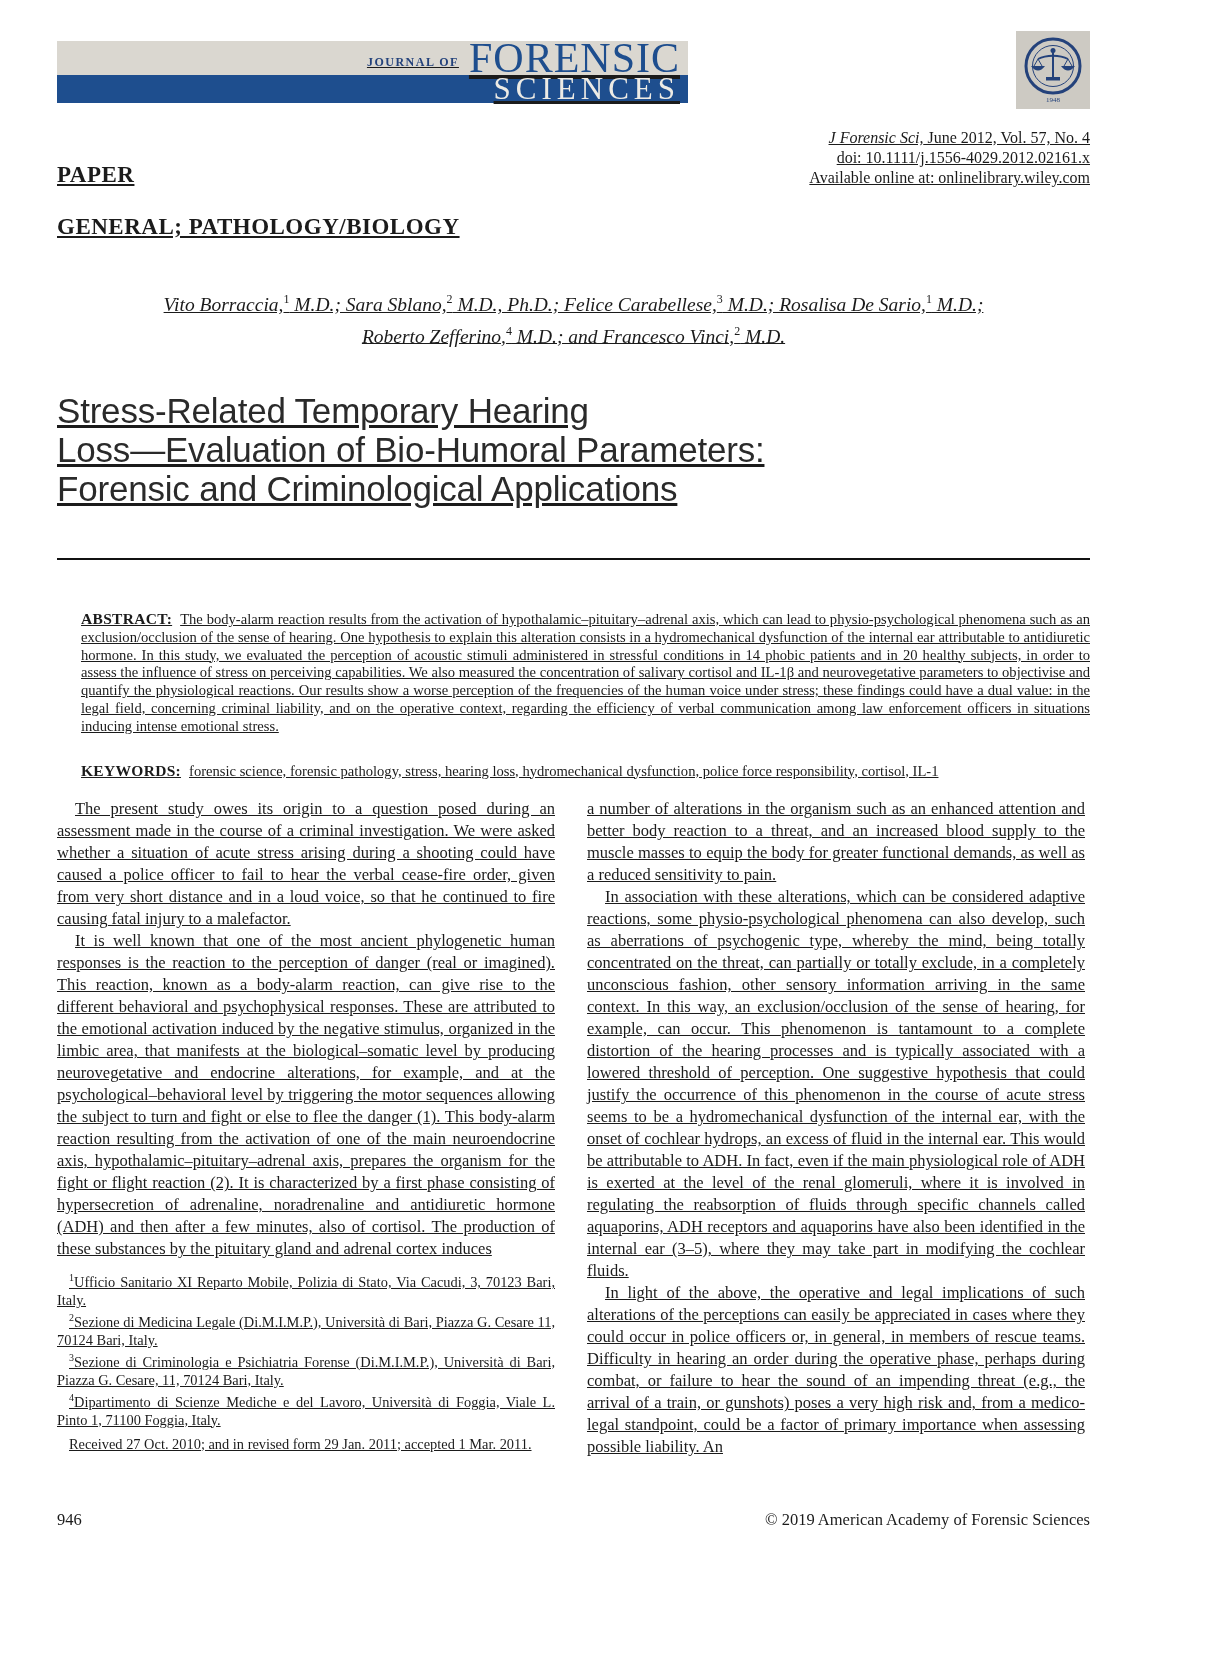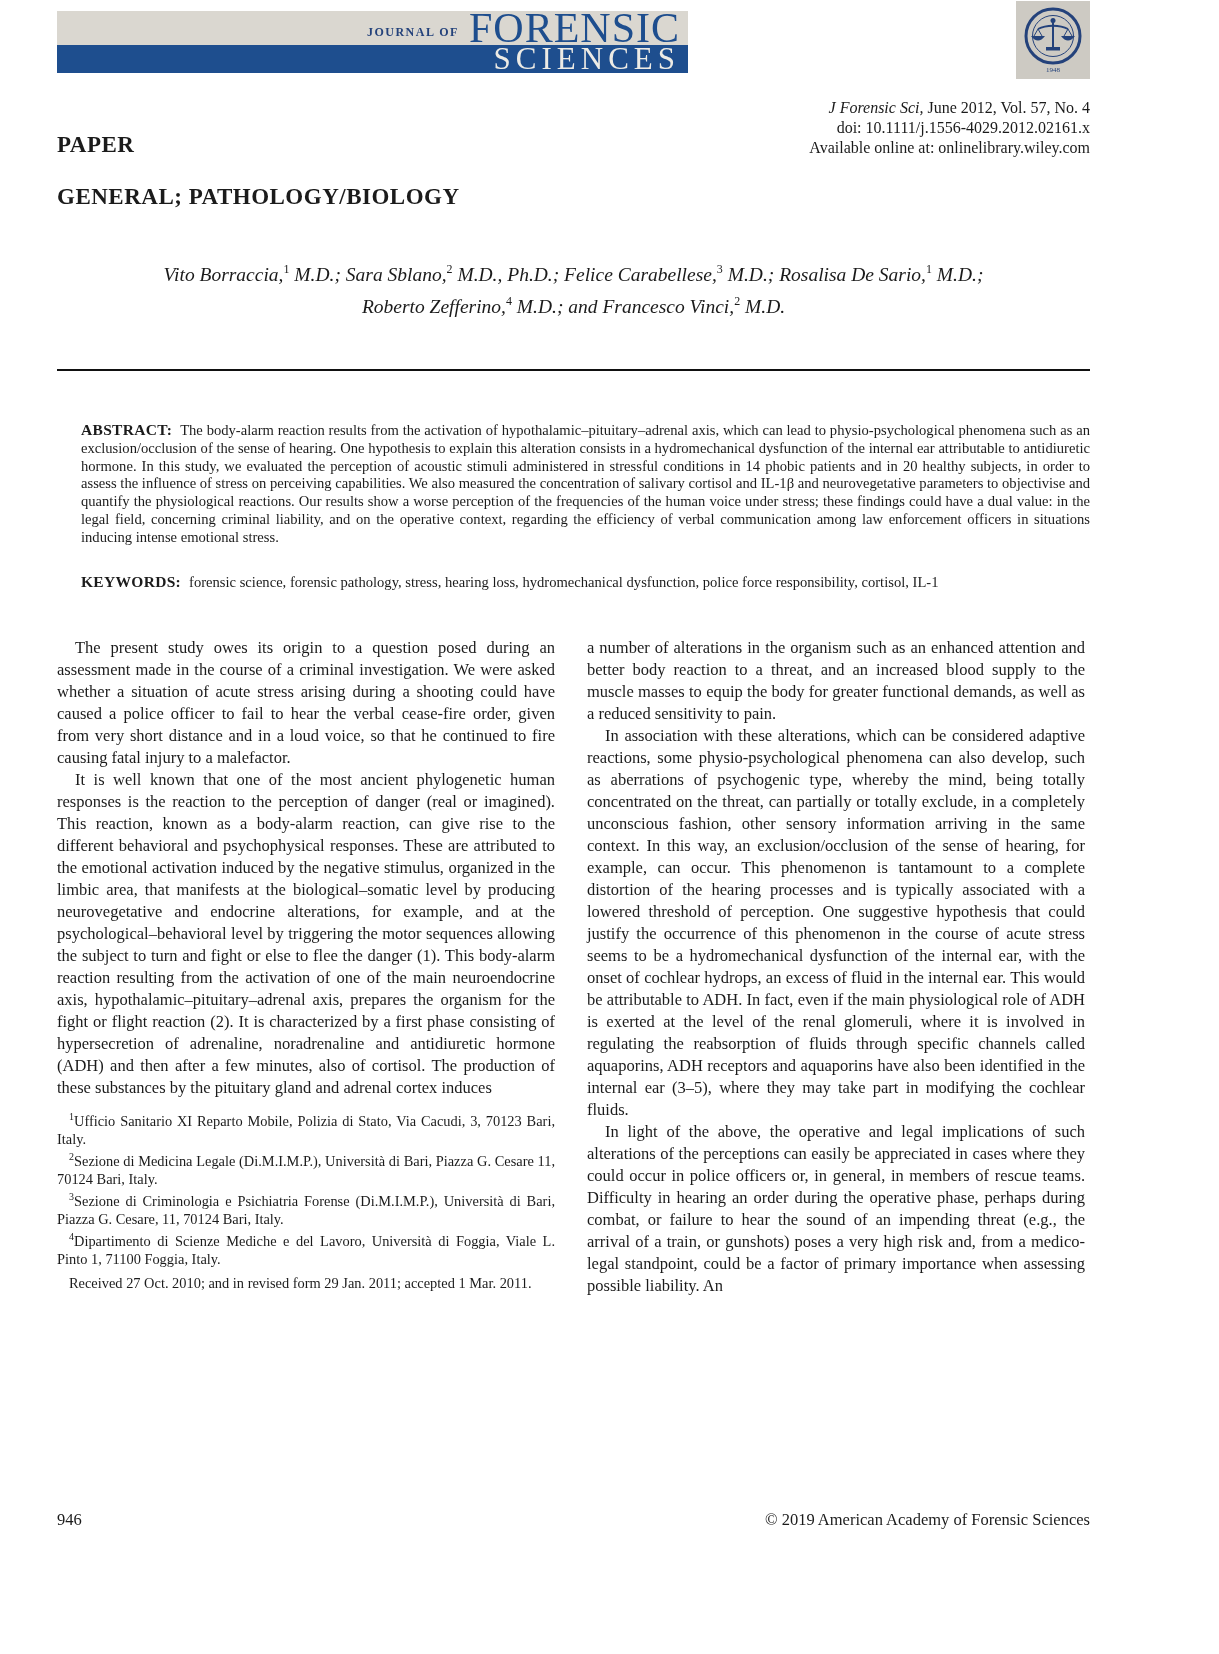--- a/index.html
+++ b/index.html
@@ -1,20 +1,20 @@
 <!DOCTYPE html>
 <html style="--banner_blue: #1e4e8e; --banner_gray: #dad7d0; --seal_bg: #cdcac3; --seal_ink: #24427b;"><head>
 <meta charset="utf-8">
 <style>
   html,body { margin:0; padding:0; background:#ffffff; }
   .page {
     position:relative; width:1219px; height:1654px; background:#fff;
     font-family:"Liberation Serif", serif; color:#1b1b1b; overflow:hidden;
   }
-  .content { position:absolute; left:57px; top:11px; width:1033px; }
+  .content { position:absolute; left:57px; top:41px; width:1033px;text-decoration:underline; }
 
   
   .topbar { display:flex; justify-content:space-between; align-items:flex-start; }
   .banner { width:631px; }
   .band-gray {
     background:var(--banner_gray,#dad7d0); height:34px;
     display:flex; justify-content:flex-end; align-items:flex-end; padding-right:8px;
   }
   .journal-kicker {
     font-size:12px; font-weight:bold; letter-spacing:1.5px;
@@ -59,21 +59,21 @@
 
   
   .abstract, .keywords {
     margin-left:24px; font-size:14.6px; line-height:17.8px; text-align:justify;
   }
   .abstract { margin-top:50px; }
   .keywords { margin-top:26px; }
   .block-label { font-size:15.5px; letter-spacing:0.3px; margin-right:8px; }
 
   
-  .columns { display:flex; gap:32px; margin-top:46px; }
+  .columns { display:flex; gap:32px; margin-top:18px; }
   .col { width:498px; font-size:16.5px; line-height:22px; text-align:justify; }
   .col p { margin:0; text-indent:18px; }
   .col p.noindent { text-indent:0; }
 
   .footnotes { margin-top:9px; font-size:14.4px; line-height:18px; }
   .footnotes p { margin:0; text-indent:12px; text-align:justify; }
   .footnotes sup { font-size:10px; }
   .received { margin-top:6px !important; }
 
   
@@ -125,20 +125,25 @@
       </div>
     </div>
 
     <div class="section-heading">GENERAL; PATHOLOGY/BIOLOGY</div>
 
     <div class="authors">
       <p>Vito Borraccia,<sup>1</sup> M.D.; Sara Sblano,<sup>2</sup> M.D., Ph.D.; Felice Carabellese,<sup>3</sup> M.D.; Rosalisa De Sario,<sup>1</sup> M.D.;</p>
       <p>Roberto Zefferino,<sup>4</sup> M.D.; and Francesco Vinci,<sup>2</sup> M.D.</p>
     </div>
 
+    <h1 class="article-title">
+      <span>Stress-Related Temporary Hearing</span>
+      <span>Loss—Evaluation of Bio-Humoral Parameters:</span>
+      <span>Forensic and Criminological Applications</span>
+    </h1>
 
     <hr class="rule">
 
     <p class="abstract"><b class="block-label">ABSTRACT:</b><span>The body-alarm reaction results from the activation of hypothalamic–pituitary–adrenal axis, which can lead to physio-psychological phenomena such as an exclusion/occlusion of the sense of hearing. One hypothesis to explain this alteration consists in a hydromechanical dysfunction of the internal ear attributable to antidiuretic hormone. In this study, we evaluated the perception of acoustic stimuli administered in stressful conditions in 14 phobic patients and in 20 healthy subjects, in order to assess the influence of stress on perceiving capabilities. We also measured the concentration of salivary cortisol and IL-1β and neurovegetative parameters to objectivise and quantify the physiological reactions. Our results show a worse perception of the frequencies of the human voice under stress; these findings could have a dual value: in the legal field, concerning criminal liability, and on the operative context, regarding the efficiency of verbal communication among law enforcement officers in situations inducing intense emotional stress.</span></p>
 
     <p class="keywords"><b class="block-label">KEYWORDS:</b><span>forensic science, forensic pathology, stress, hearing loss, hydromechanical dysfunction, police force responsibility, cortisol, IL-1</span></p>
 
     <div class="columns">
       <div class="col">
         <p>The present study owes its origin to a question posed during an assessment made in the course of a criminal investigation. We were asked whether a situation of acute stress arising during a shooting could have caused a police officer to fail to hear the verbal cease-fire order, given from very short distance and in a loud voice, so that he continued to fire causing fatal injury to a malefactor.</p>

